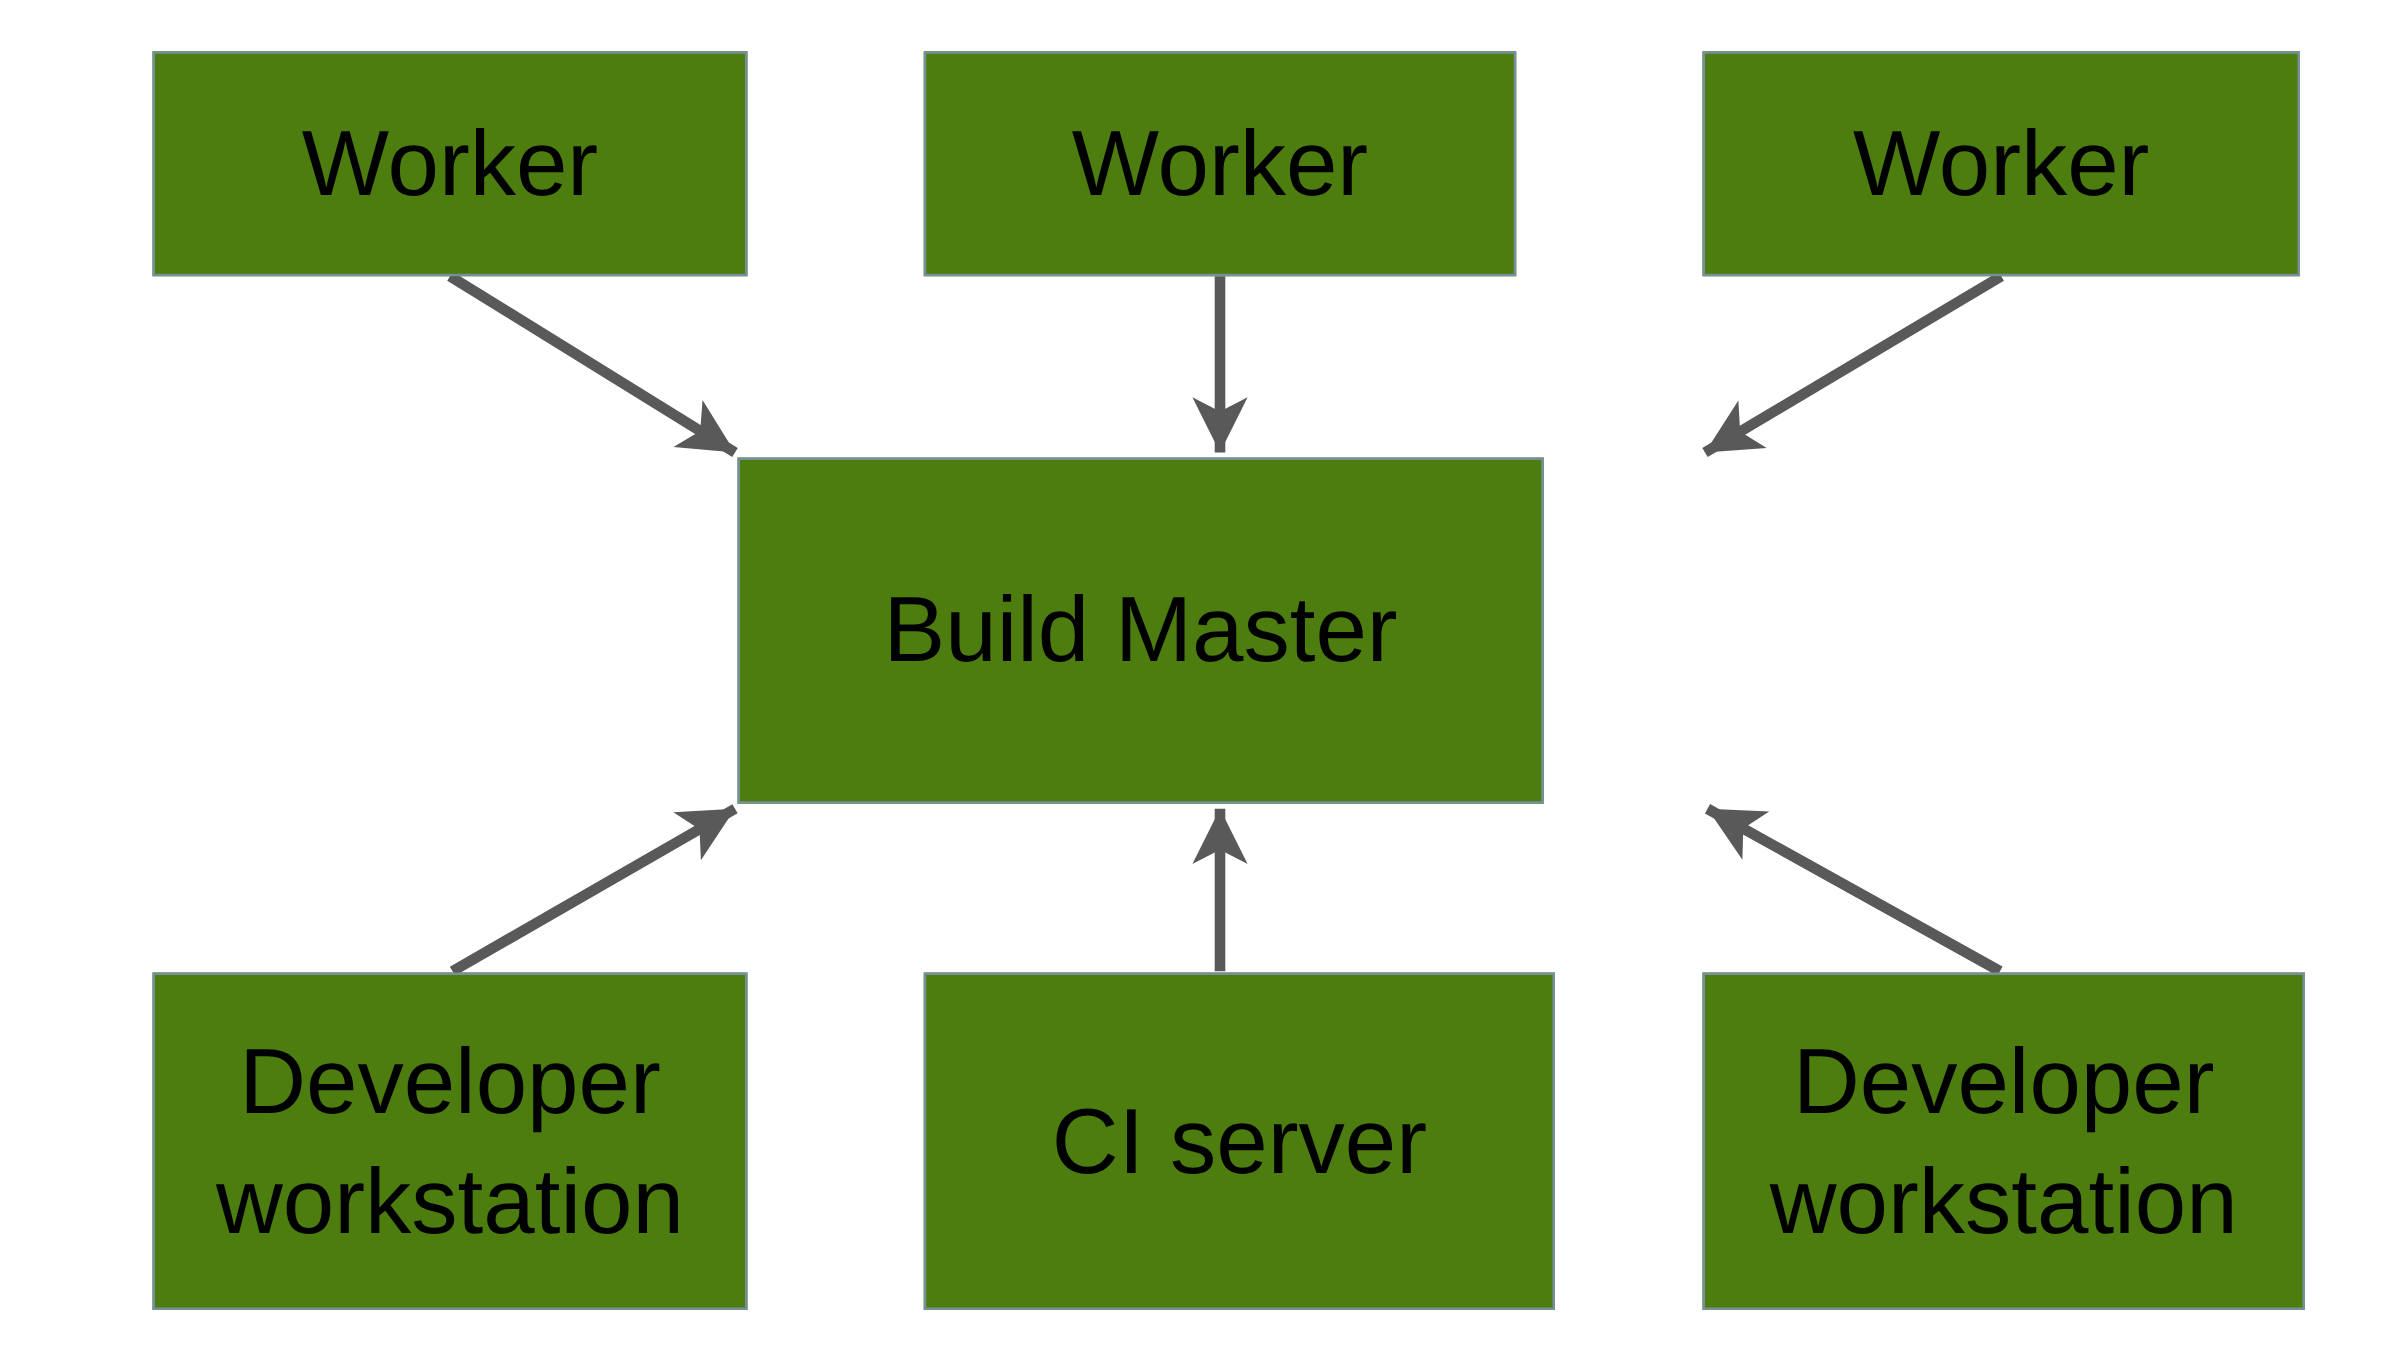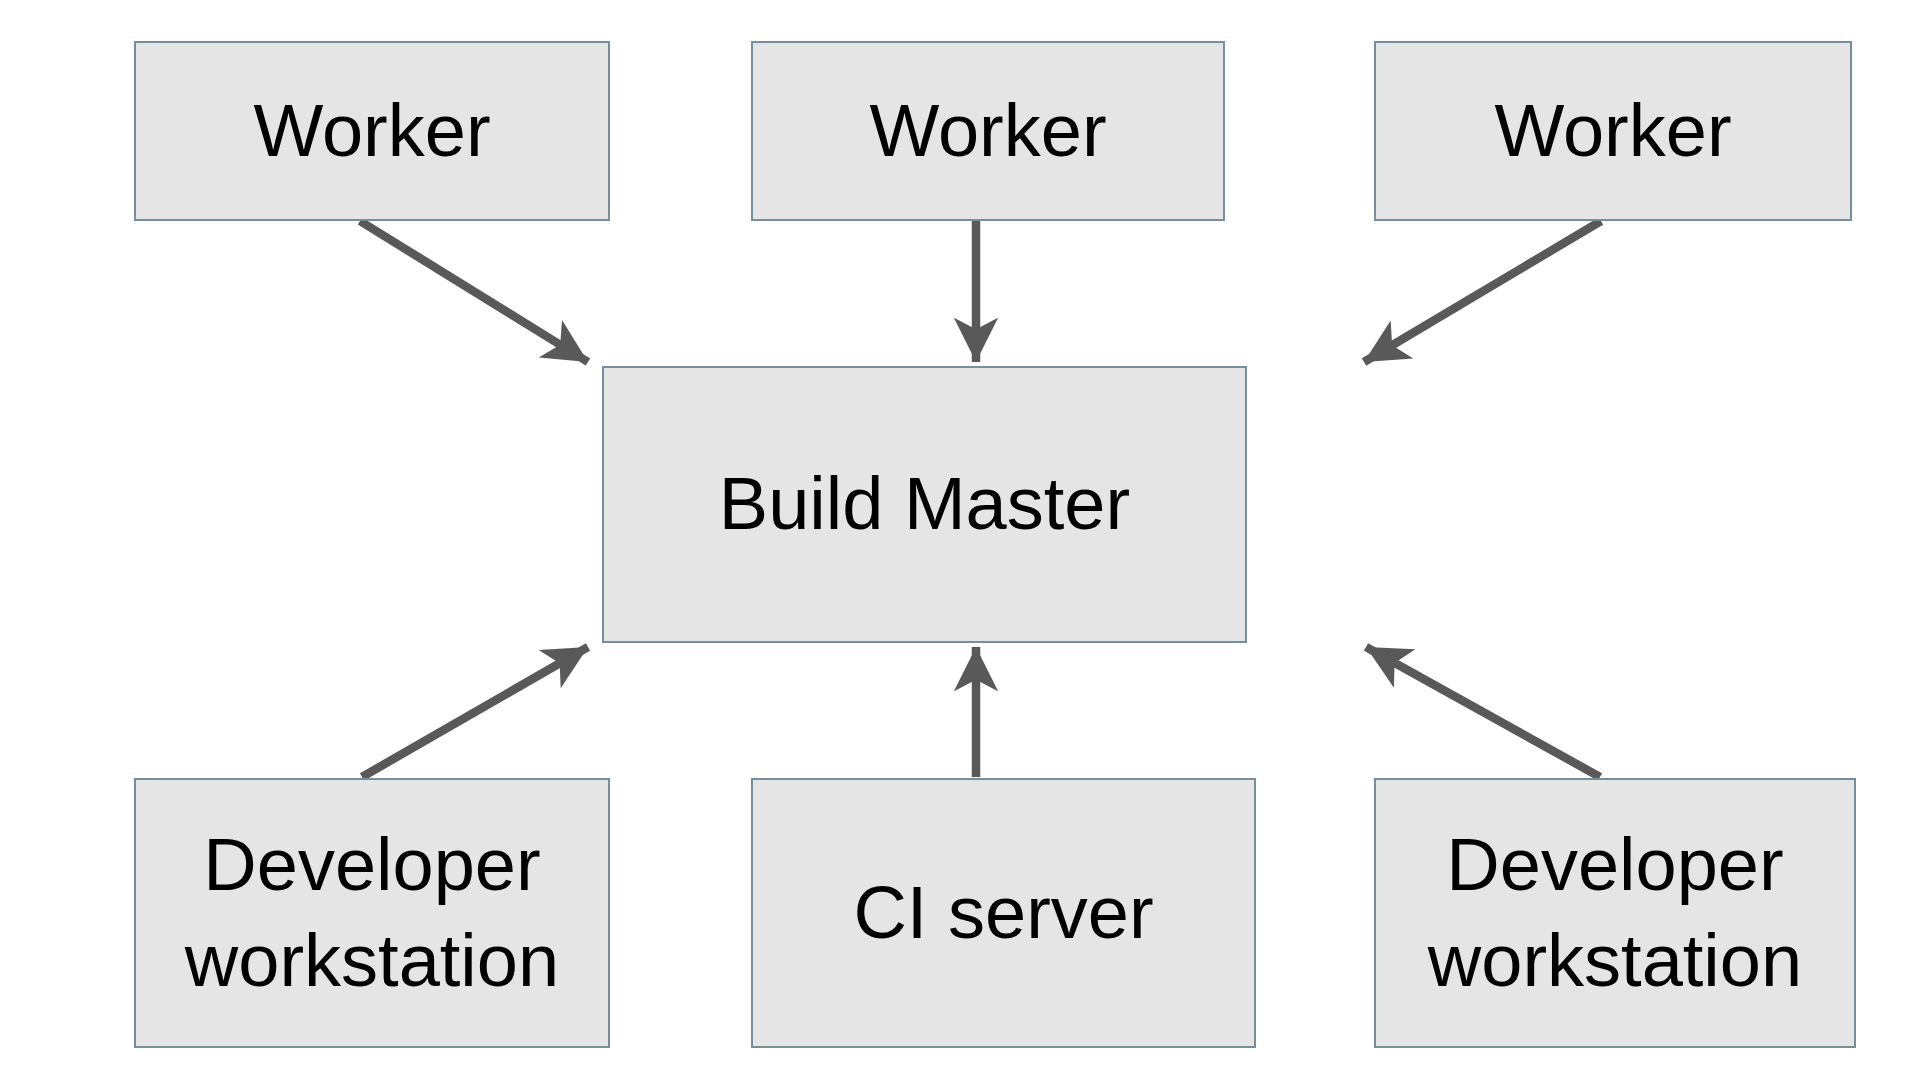--- a/index.html
+++ b/index.html
@@ -18,28 +18,27 @@
   .edges-layer {
     position: absolute;
     left: 0;
     top: 0;
     width: 1910px;
     height: 1090px;
     pointer-events: none;
   }
   .node {
     position: absolute;
-    background: #e5e5e5;
+    background: #4d7c0f;
     border: 2.5px solid #75909b;
     box-sizing: border-box;
     display: flex;
     align-items: center;
     justify-content: center;
     text-align: center;
-    margin-left: 12px;
   }
   .node-label {
     color: #000000;
     font-size: 74px;
     line-height: 1.3;
     letter-spacing: 0px;
   }
   
   #node-worker-1      { left: 122px;  top: 41px;  width: 476px; height: 180px; }
   #node-worker-2      { left: 739px;  top: 41px;  width: 474px; height: 180px; }

